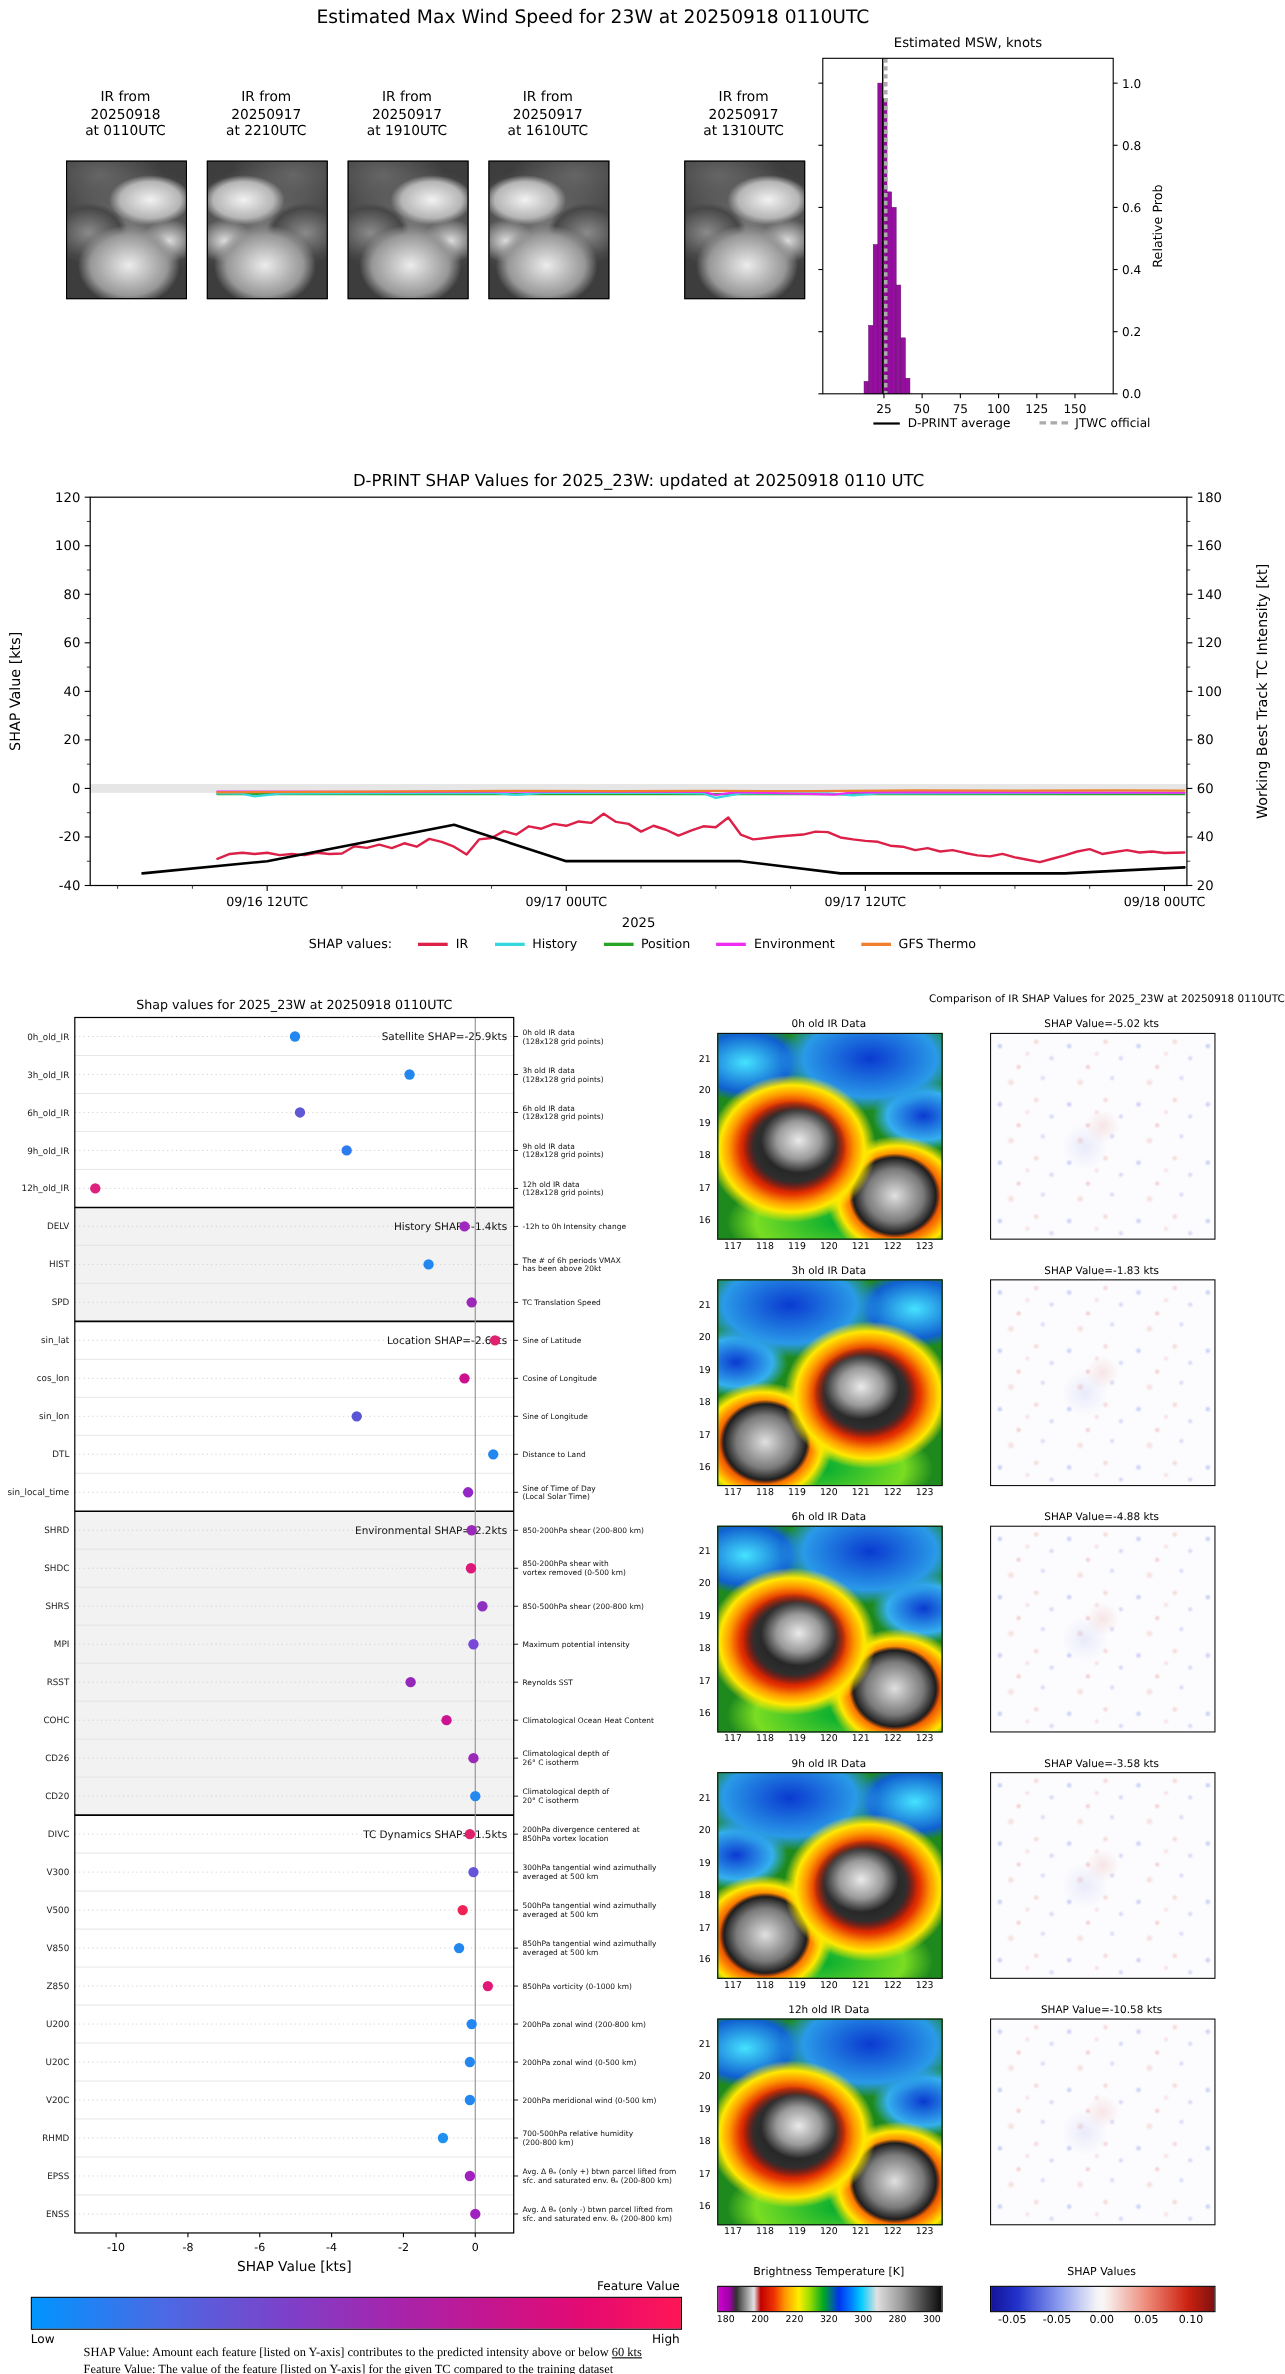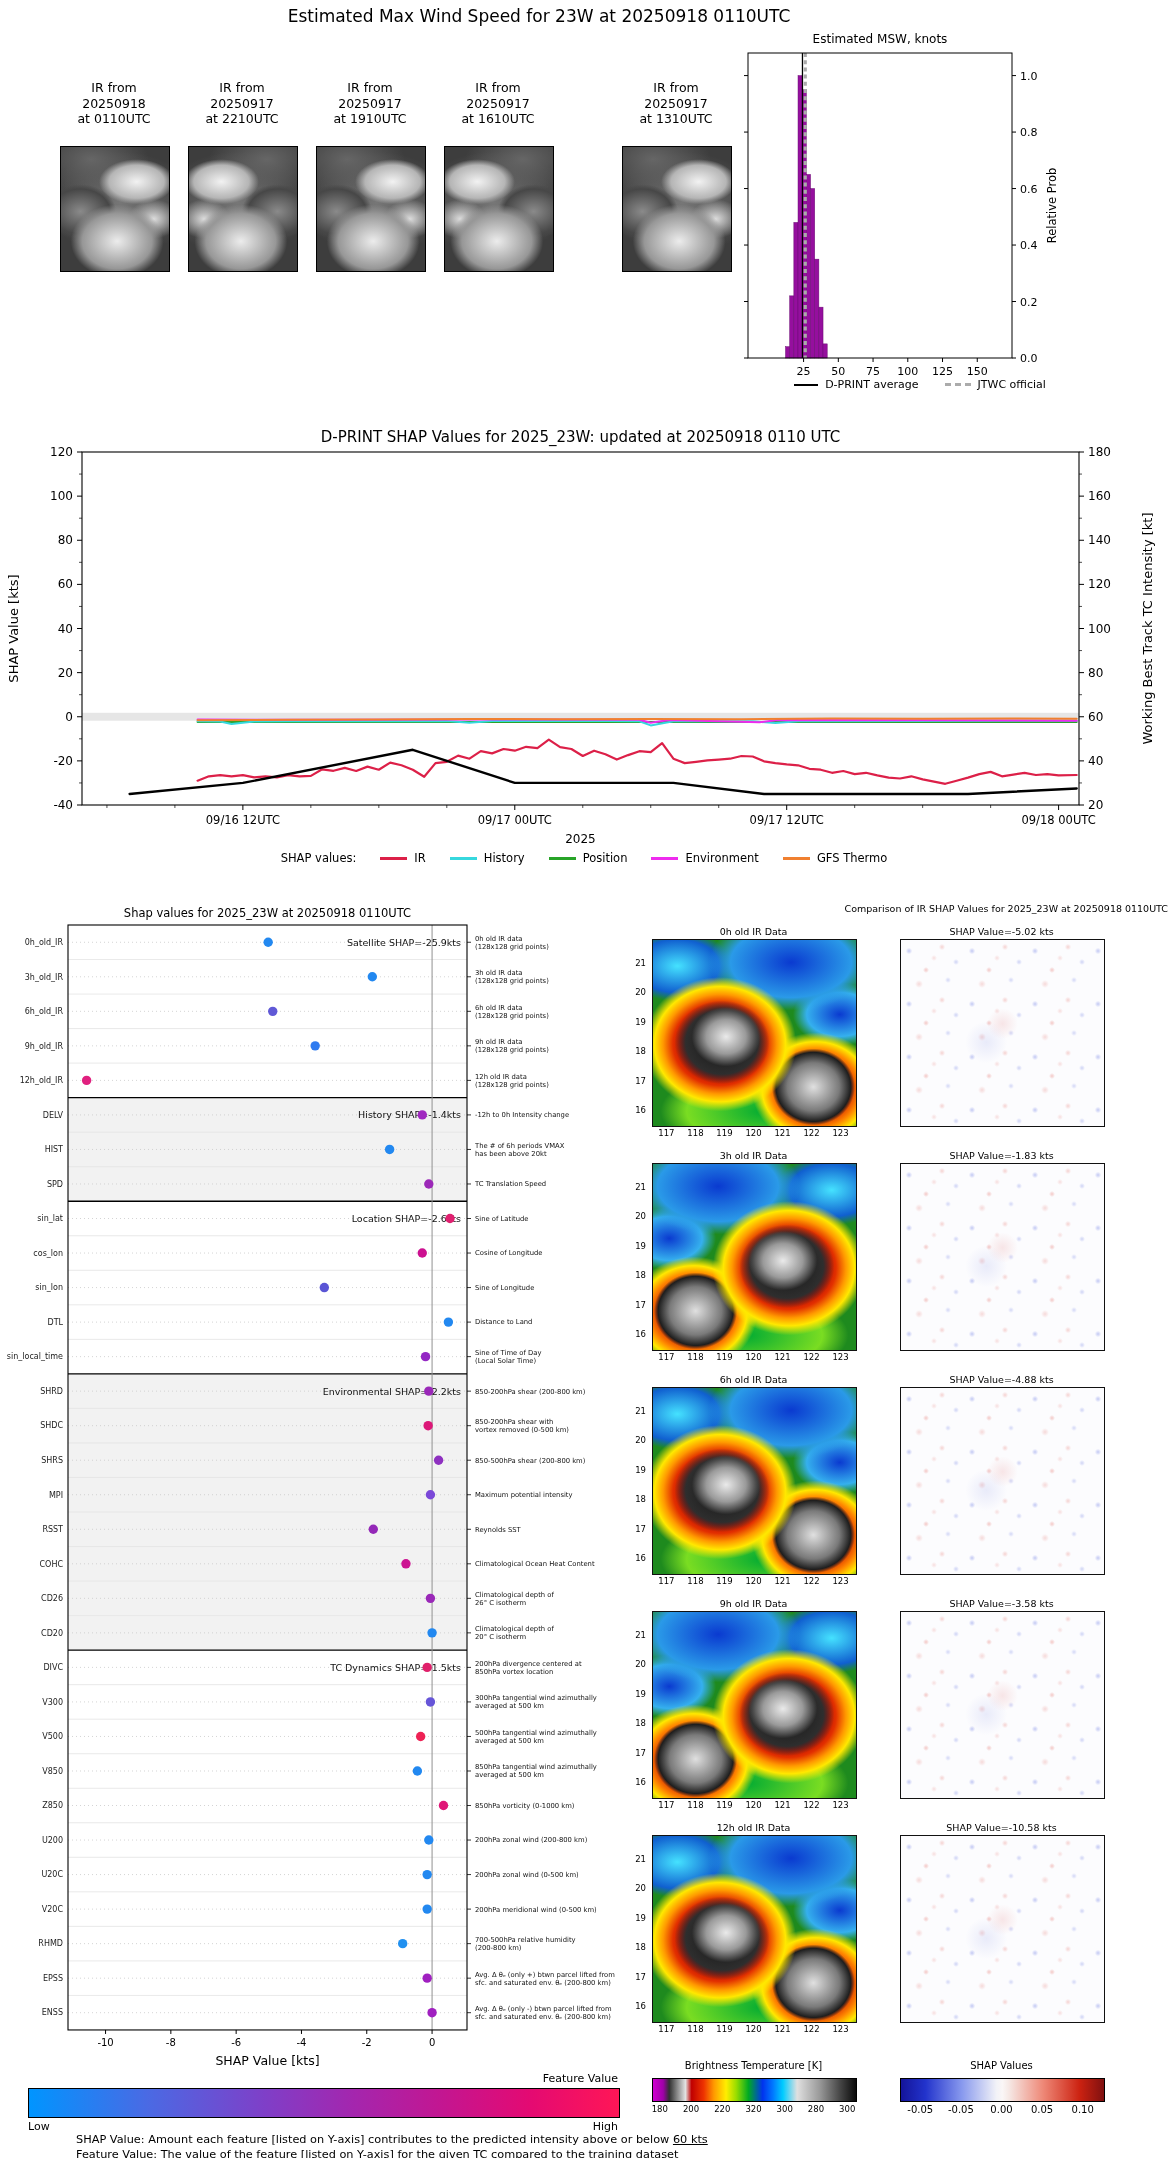--- a/index.html
+++ b/index.html
@@ -54,21 +54,21 @@
   .cbar{border:1px solid #000;height:22px;}
   .cbar-title{text-align:center;font-size:10px;}
   .cbar-tick{position:absolute;font-size:8.5px;transform:translateX(-50%);}
   .bt-grad{background:linear-gradient(90deg,#d000d0 0%,#a000a8 5%,#303030 8%,#8a8a8a 12%,#e2e2e2 16%,#c00000 19%,#ee3300 25%,#ff9900 30%,#ffee00 36%,#99dd00 41%,#00aa22 47%,#0033ee 54%,#0077ff 59%,#00ccff 64%,#e0e0e0 71%,#9a9a9a 82%,#474747 92%,#0a0a0a 100%);}
   .shapv-grad{background:linear-gradient(90deg,#141499 0%,#2233cc 12%,#8899ee 30%,#f2f2f7 47%,#faf6f6 50%,#f6e9e6 53%,#ee8877 70%,#cc2211 88%,#7f1010 100%);}
   .fv-grad{background:linear-gradient(90deg,#0095ff 0%,#4a6ae4 20%,#7f3fc8 40%,#a426ae 55%,#c31691 70%,#e40a72 85%,#ff1656 100%);}
   .fv-title{left:400px;top:2072px;width:218px;text-align:right;font-size:11px;}
   .fv-bar{left:28px;top:2088px;width:590px;height:28px;border:1px solid #000;}
   .fv-low{left:28px;top:2120px;font-size:11px;}
   .fv-high{left:400px;top:2120px;width:218px;text-align:right;font-size:11px;}
-  .fn{left:76px;font-size:11.3px;}
+  .fn{left:76px;font-size:11.3px;font-family:Liberation Serif, serif;}
   .u{text-decoration:underline;}
   svg{position:absolute;overflow:visible;}
   svg text{font-family:"DejaVu Sans","Liberation Sans",sans-serif;}
 </style>
 </head>
 <body>
 
 <div class="page">
 
   <div class="abs top-title">Estimated Max Wind Speed for 23W at 20250918 0110UTC</div>

